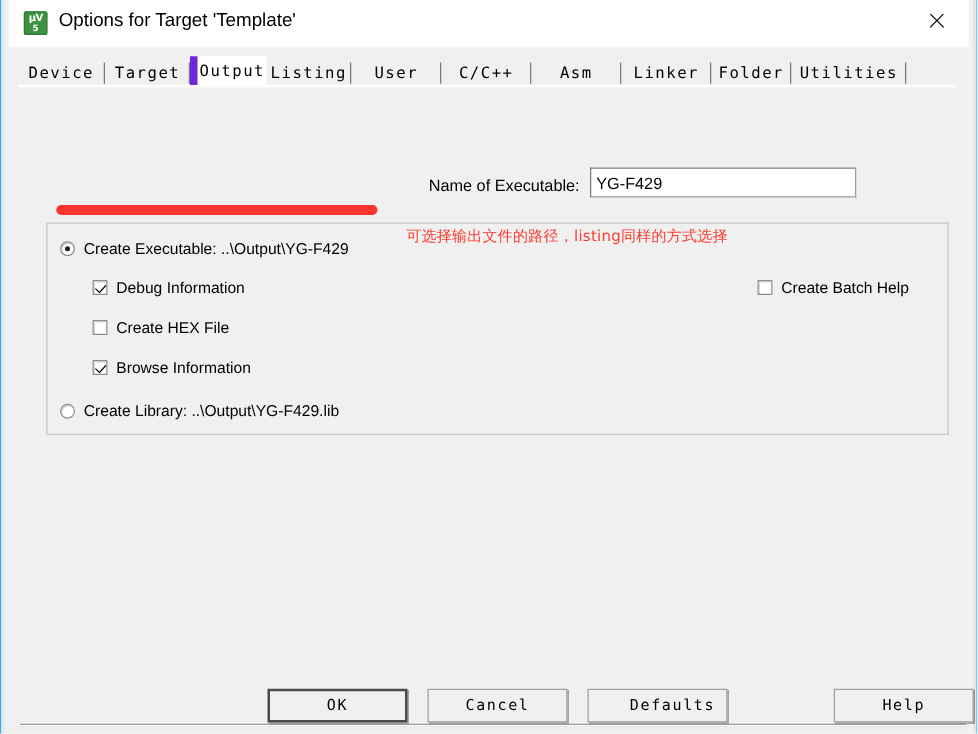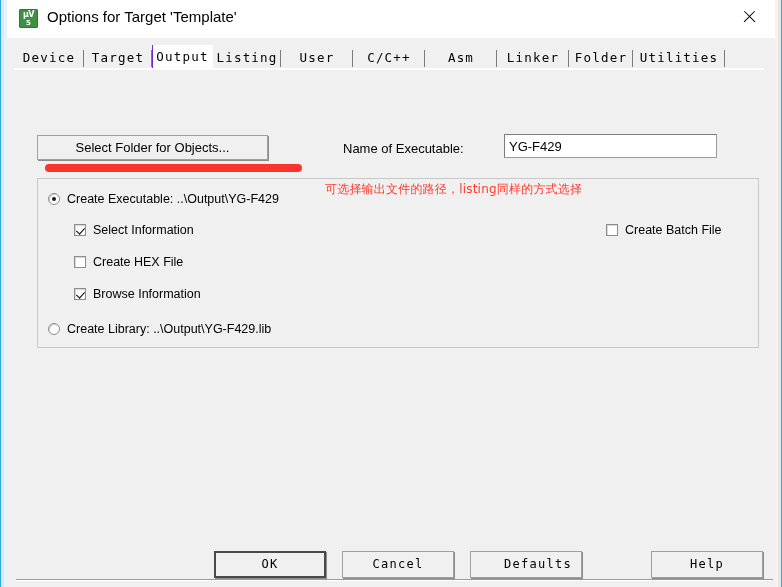--- a/index.html
+++ b/index.html
@@ -118,22 +118,23 @@
     position: absolute;
     right: 0; top: 3px;
     width: 1px; height: 17px;
     background: #7a7a7a;
   }
   .tab.active {
     top: 0;
     height: 26px;
     line-height: 24px;
     background: #ffffff;
-    border-left: 1px solid #6d28d9;
+    border-left: 6px solid #6d28d9;
     border-right: 1px solid #ffffff;
+    text-align: right;
   }
   .tab.active::after { display: none; }
 
   .tabstrip-underline {
     position: absolute;
     left: 7px; top: 30px;
     width: 750px; height: 1px;
     background: #ffffff;
   }
 
@@ -190,21 +191,20 @@
     border: 1px solid #9c9c9c;
     border-top-color: #7b7b7b;
     border-left-color: #7b7b7b;
     box-sizing: border-box;
     padding: 0 0 0 4px;
     font-family: "Liberation Sans", sans-serif;
     font-size: 13px;
     color: #000000;
     line-height: 22px;
     outline: none;
-    margin-left: 32px;
   }
 
   
   .groupbox {
     position: absolute;
     left: 30px; top: 140px;
     width: 722px; height: 170px;
     border: 1px solid #c8c8c8;
     background: #f0f0f0;
     box-sizing: border-box;
@@ -296,21 +296,21 @@
     letter-spacing: 1.3px;
   }
   .btn.footer-btn.default {
     border: 2px solid #4a4a4a;
     box-shadow: 1px 1px 0 #8c8c8c;
     line-height: 22px;
   }
   .btn.ok     { left: 207px; width: 112px; }
   .btn.cancel { left: 335px; width: 112px; }
   .btn.defaults { left: 463px; width: 112px; padding-left: 24px; }
-  .btn.help   { left: 644px; width: 112px; }
+  .btn.help   { left: 660px; width: 112px; }
 </style>
 </head>
 <body>
 
 <div id="app">
 
   <div class="win-border-left">
     <div class="b1"></div>
       <div class="b2"></div>
       <div class="b3"></div>
@@ -345,57 +345,56 @@
       <div class="tab sep" style="left:339px; width:72px;">C/C++</div>
       <div class="tab sep" style="left:411px; width:72px;text-align:center;">Asm</div>
       <div class="tab sep" style="left:483px; width:72px;">Linker</div>
       <div class="tab sep" style="left:555px; width:64px;">Folder</div>
       <div class="tab sep" style="left:619px; width:92px;">Utilities</div>
     </div>
     <div class="tabstrip-underline"></div>
 
     <div class="tab-panel"></div>
 
-    <div class="btn select-folder">Select Folder for Objects...</div>
 
     <div class="red-underline"></div>
 
     <div class="exe-label">Name of Executable:</div>
     <input class="exe-input" type="text" value="YG-F429" style="">
 
     <div class="groupbox">
 
       <div class="ctl-row" style="left:10px; top:13px;">
         <span class="radio checked"></span>
         <span class="ctl-label">Create Executable:  ..\Output\YG-F429</span>
       </div>
 
       <div class="ctl-row" style="left:36px; top:44px;">
         <span class="checkbox checked"></span>
-        <span class="ctl-label">Select Information</span>
+        <span class="ctl-label">Debug Information</span>
       </div>
 
       <div class="ctl-row" style="left:36px; top:76px;">
         <span class="checkbox"></span>
         <span class="ctl-label">Create HEX File</span>
       </div>
 
       <div class="ctl-row" style="left:36px; top:108px;">
         <span class="checkbox checked"></span>
         <span class="ctl-label">Browse Information</span>
       </div>
 
       <div class="ctl-row" style="left:10px; top:143px;">
         <span class="radio"></span>
         <span class="ctl-label">Create Library:  ..\Output\YG-F429.lib</span>
       </div>
 
       <div class="ctl-row" style="left:568px; top:44px;">
         <span class="checkbox"></span>
-        <span class="ctl-label">Create Batch File</span>
+        <span class="ctl-label">Create Batch Help</span>
       </div>
 
     </div>
 
     <div class="annotation">可选择输出文件的路径，listing同样的方式选择</div>
 
     <div class="footer-sep"></div>
     <div class="footer">
       <div class="btn footer-btn default ok">OK</div>
       <div class="btn footer-btn cancel">Cancel</div>

